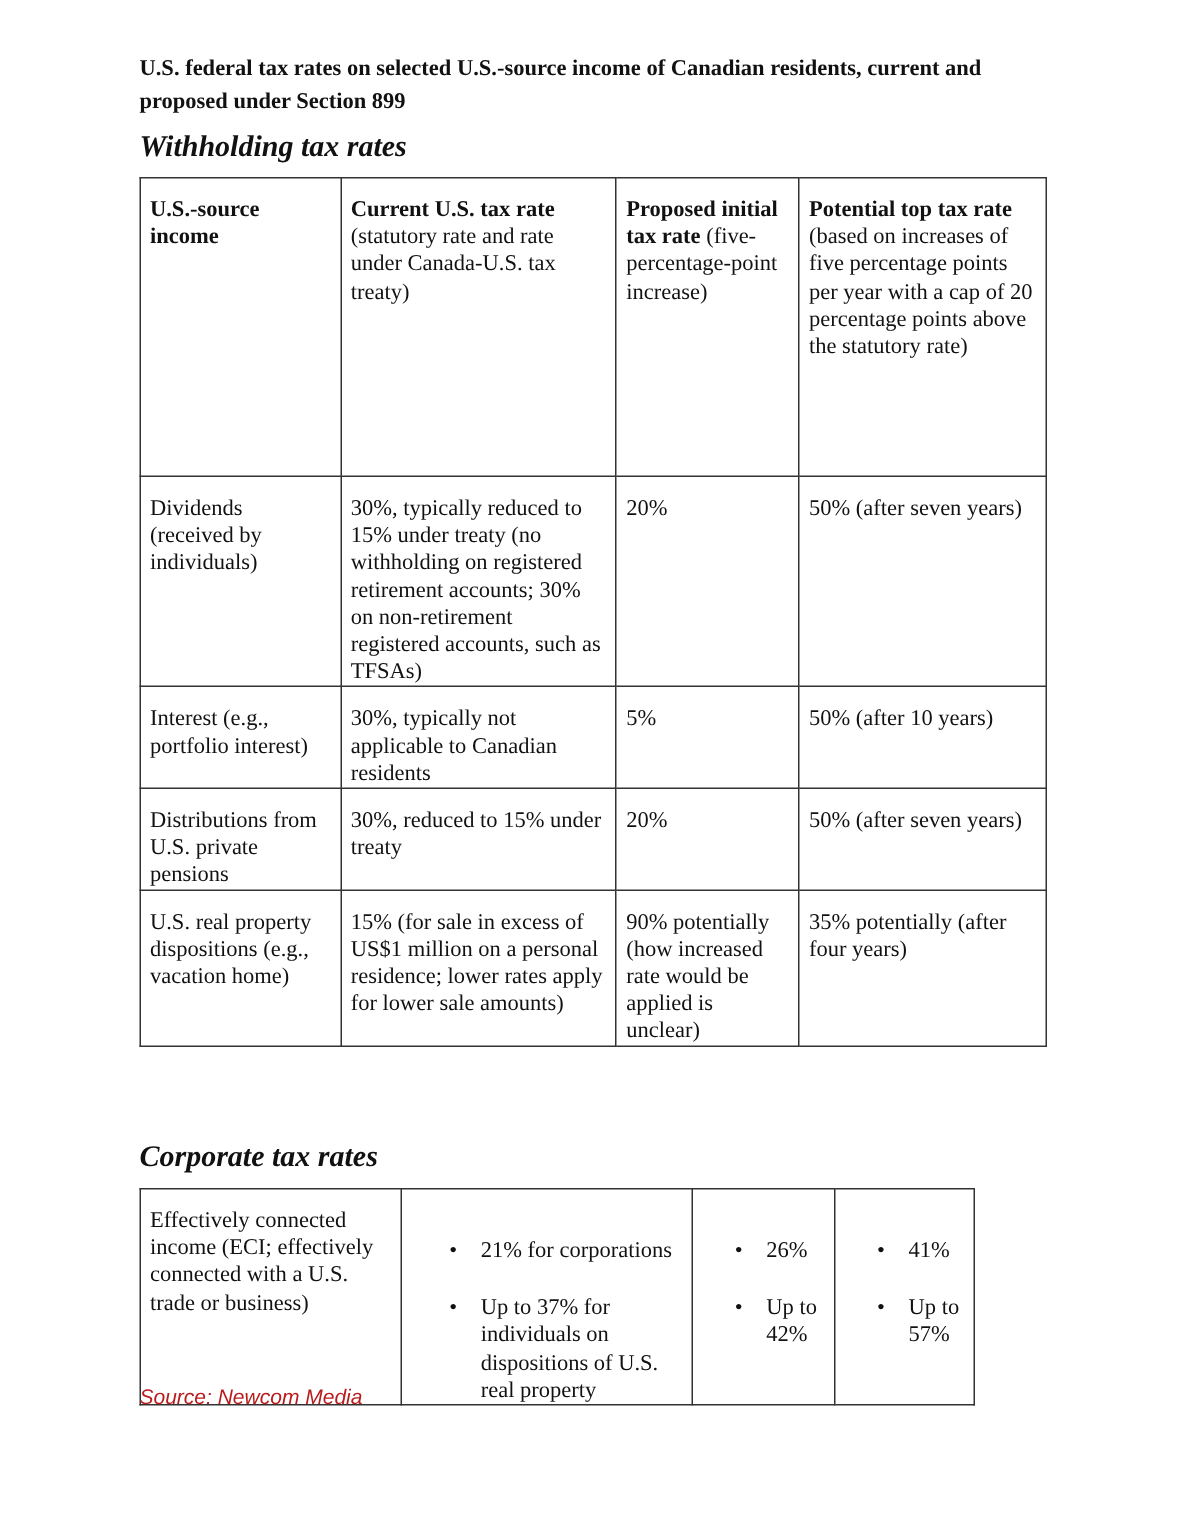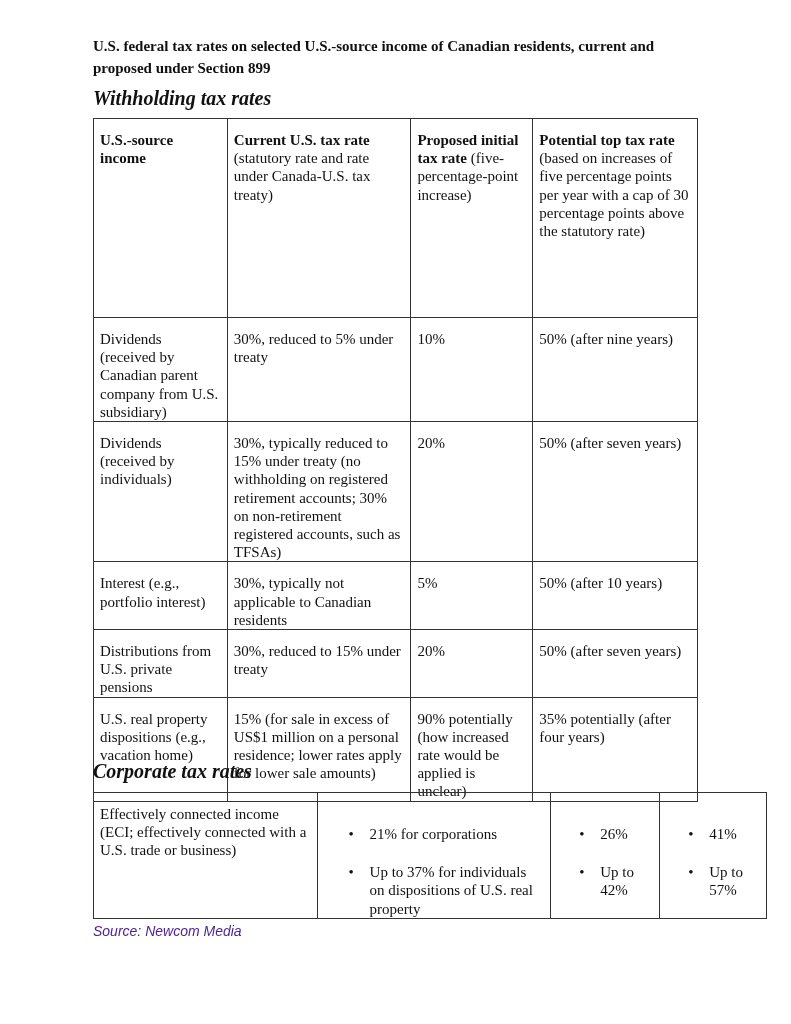--- a/index.html
+++ b/index.html
@@ -63,21 +63,21 @@
     #withholding-table .hb { font-weight: bold; }
     #withholding-table tbody tr.r1 { height: 89px; }
     #withholding-table tbody tr.r2 { height: 126px; }
     #withholding-table tbody tr.r3 { height: 54px; }
     #withholding-table tbody tr.r4 { height: 54px; }
     #withholding-table tbody tr.r5 { height: 89px; }
 
     #corporate-table {
       left: 93px;
       top: 792px;
-      width: 674px;
+      width: 557px;
     }
     #corporate-table col.k1 { width: 201px; }
     #corporate-table col.k2 { width: 210px; }
     #corporate-table col.k3 { width: 98px; }
     #corporate-table col.k4 { width: 96px; }
     #corporate-table tr.e1 { height: 94px; }
     #corporate-table tr.e2 { height: 34px; }
 
     ul.bullets {
       margin: 0;
@@ -100,21 +100,21 @@
     ul.bullets.narrow li::before { left: 22px; }
 
     .source {
       position: absolute;
       left: 93px;
       top: 922px;
       font-family: "Liberation Sans", "DejaVu Sans", sans-serif;
       font-style: italic;
       font-size: 14px;
       line-height: 18px;
-      color: #4c1d95;
+      color: #b91c1c;
       margin: 0;
     }
   </style>
 </head>
 <body>
 
 <h1 class="title">U.S. federal tax rates on selected U.S.-source income of Canadian residents, current and proposed under Section 899</h1>
 
 <h2 class="section-heading" id="withholding-heading">Withholding tax rates</h2>
 
@@ -123,30 +123,24 @@
     <col class="c1">
       <col class="c2">
       <col class="c3">
       <col class="c4">
   </colgroup>
   <thead>
     <tr>
       <th><span class="hb">U.S.-source income</span><span></span></th>
       <th><span class="hb">Current U.S. tax rate</span><span> (statutory rate and rate under Canada-U.S. tax treaty)</span></th>
       <th><span class="hb">Proposed initial tax rate</span><span> (five-percentage-point increase)</span></th>
-      <th><span class="hb">Potential top tax rate</span><span> (based on increases of five percentage points per year with a cap of 30 percentage points above the statutory rate)</span></th>
+      <th><span class="hb">Potential top tax rate</span><span> (based on increases of five percentage points per year with a cap of 20 percentage points above the statutory rate)</span></th>
     </tr>
   </thead>
   <tbody>
-    <tr class="r1">
-      <td>Dividends (received by Canadian parent company from U.S. subsidiary)</td>
-      <td>30%, reduced to 5% under treaty</td>
-      <td>10%</td>
-      <td>50% (after nine years)</td>
-    </tr>
     <tr class="r2">
       <td>Dividends (received by individuals)</td>
       <td>30%, typically reduced to 15% under treaty (no withholding on registered retirement accounts; 30% on non-retirement registered accounts, such as TFSAs)</td>
       <td>20%</td>
       <td>50% (after seven years)</td>
     </tr>
     <tr class="r3">
       <td>Interest (e.g., portfolio interest)</td>
       <td>30%, typically not applicable to Canadian residents</td>
       <td>5%</td>

